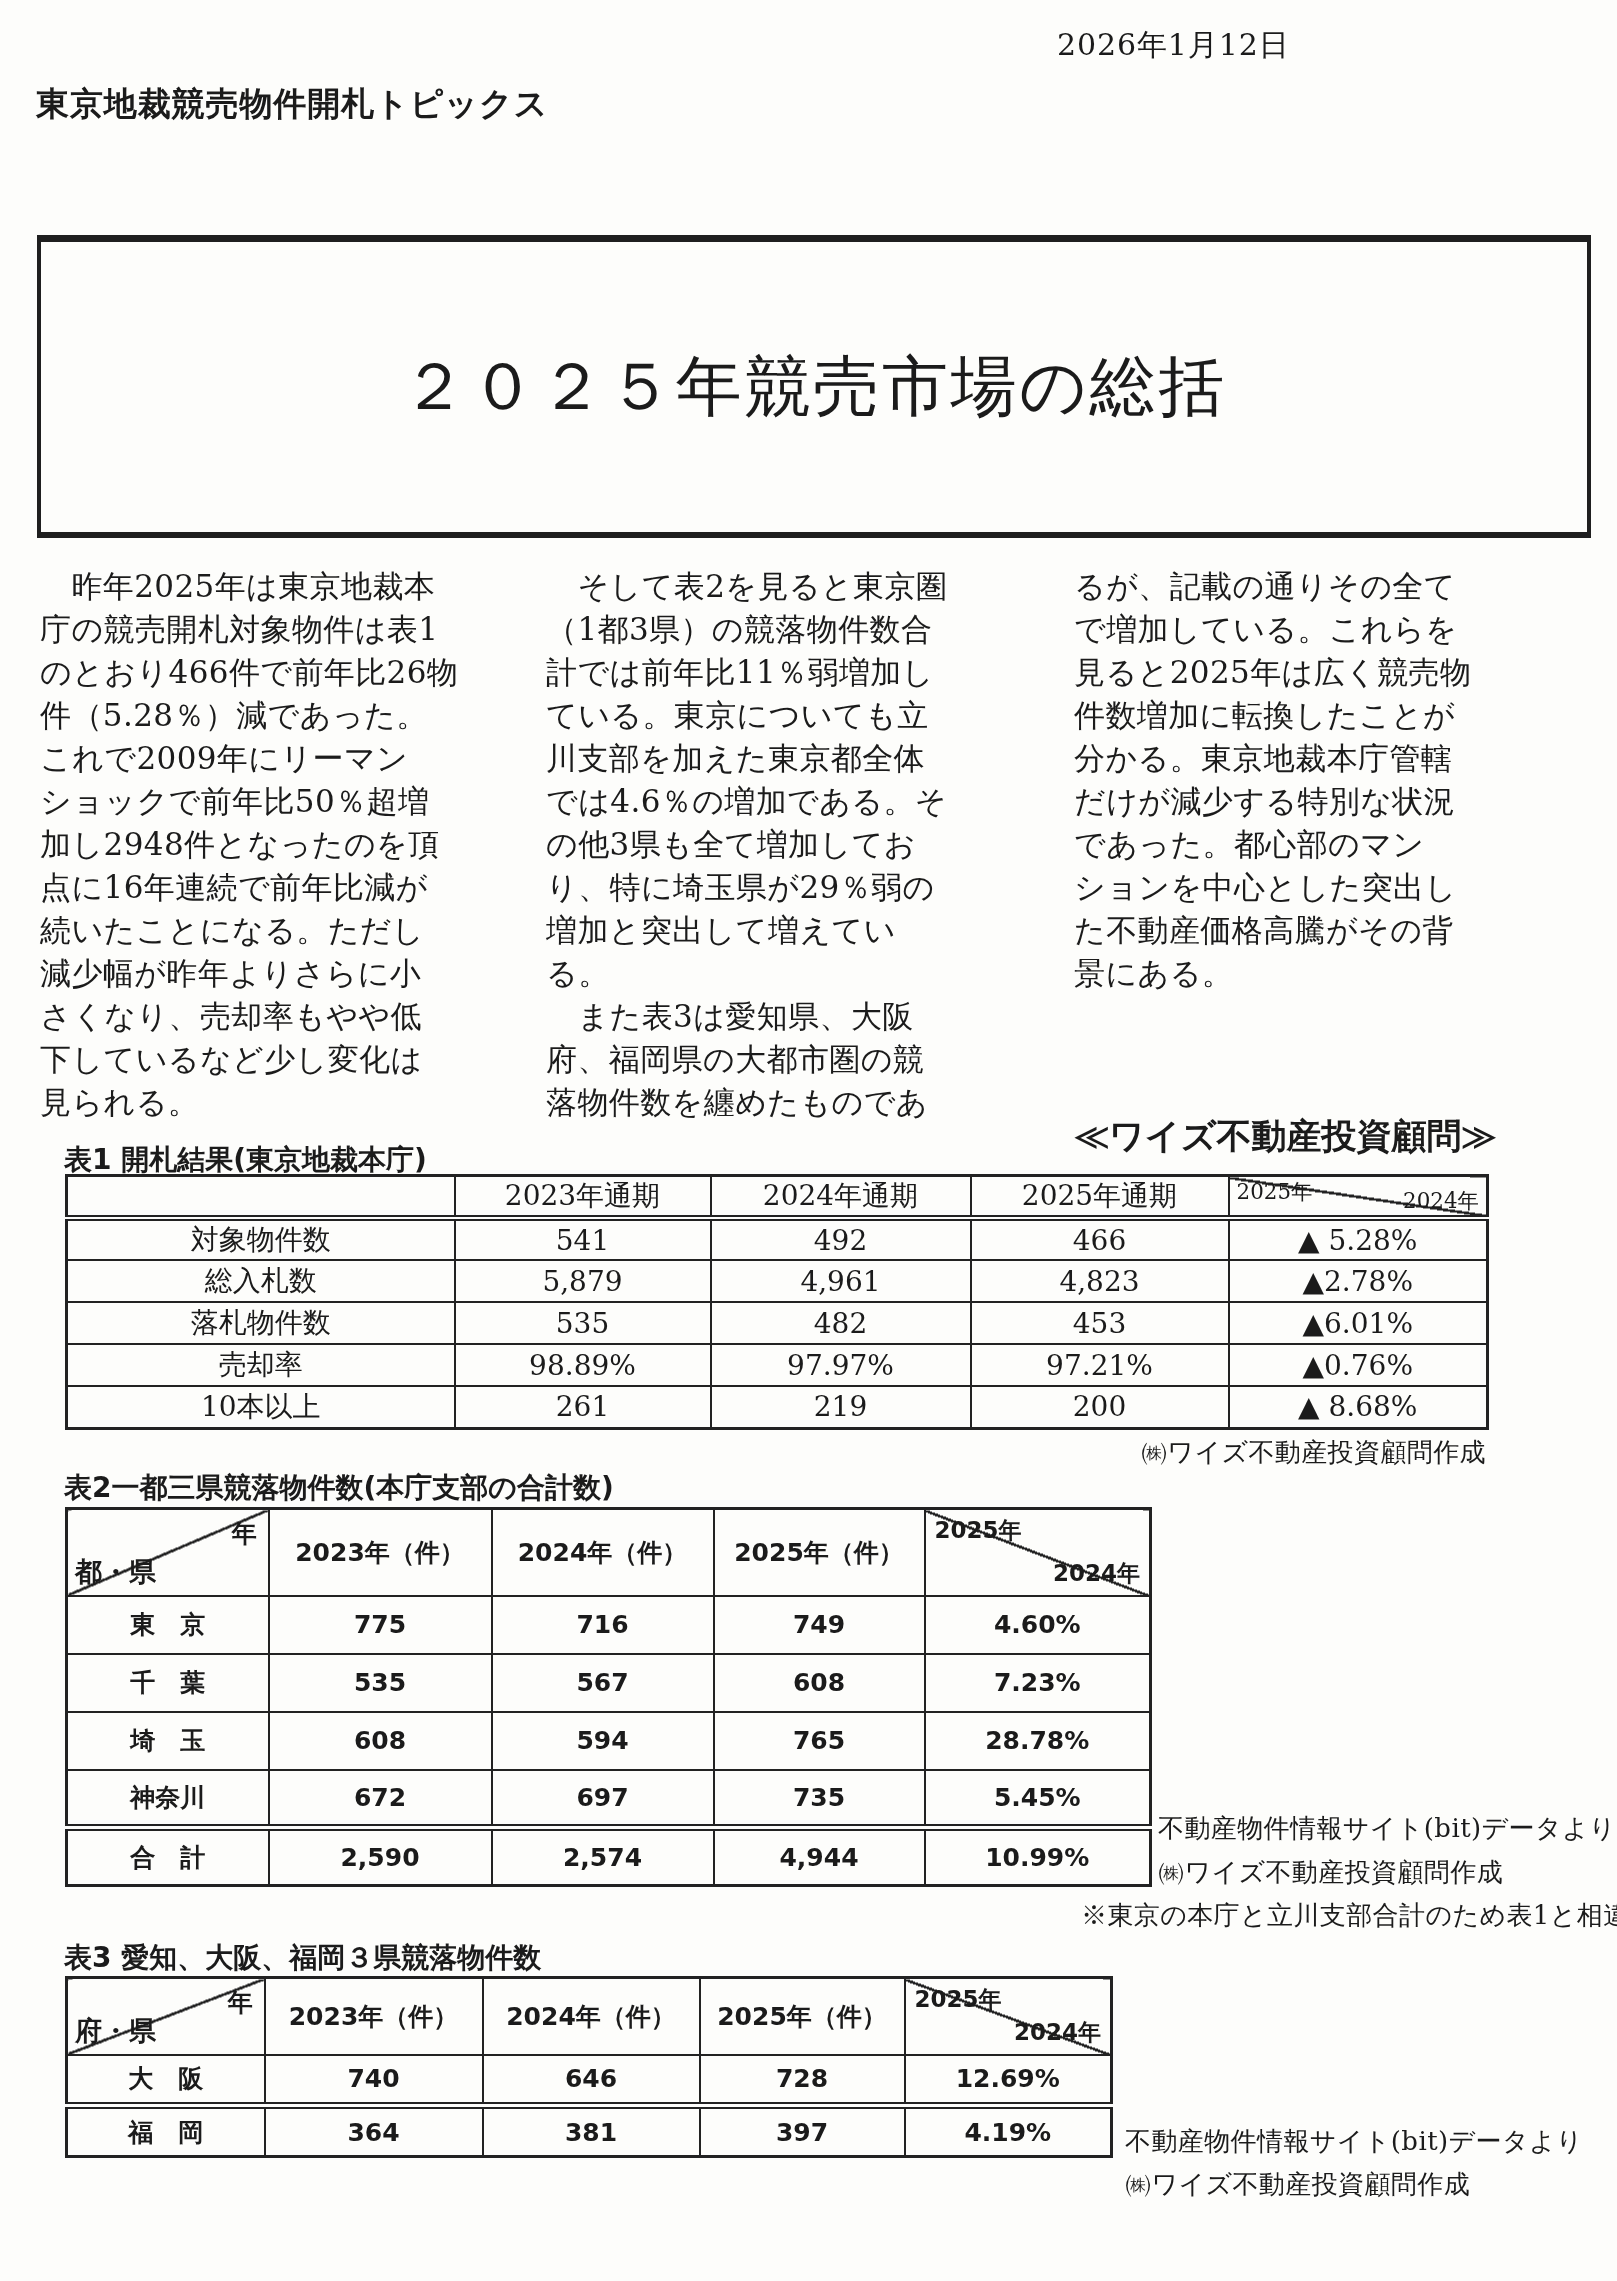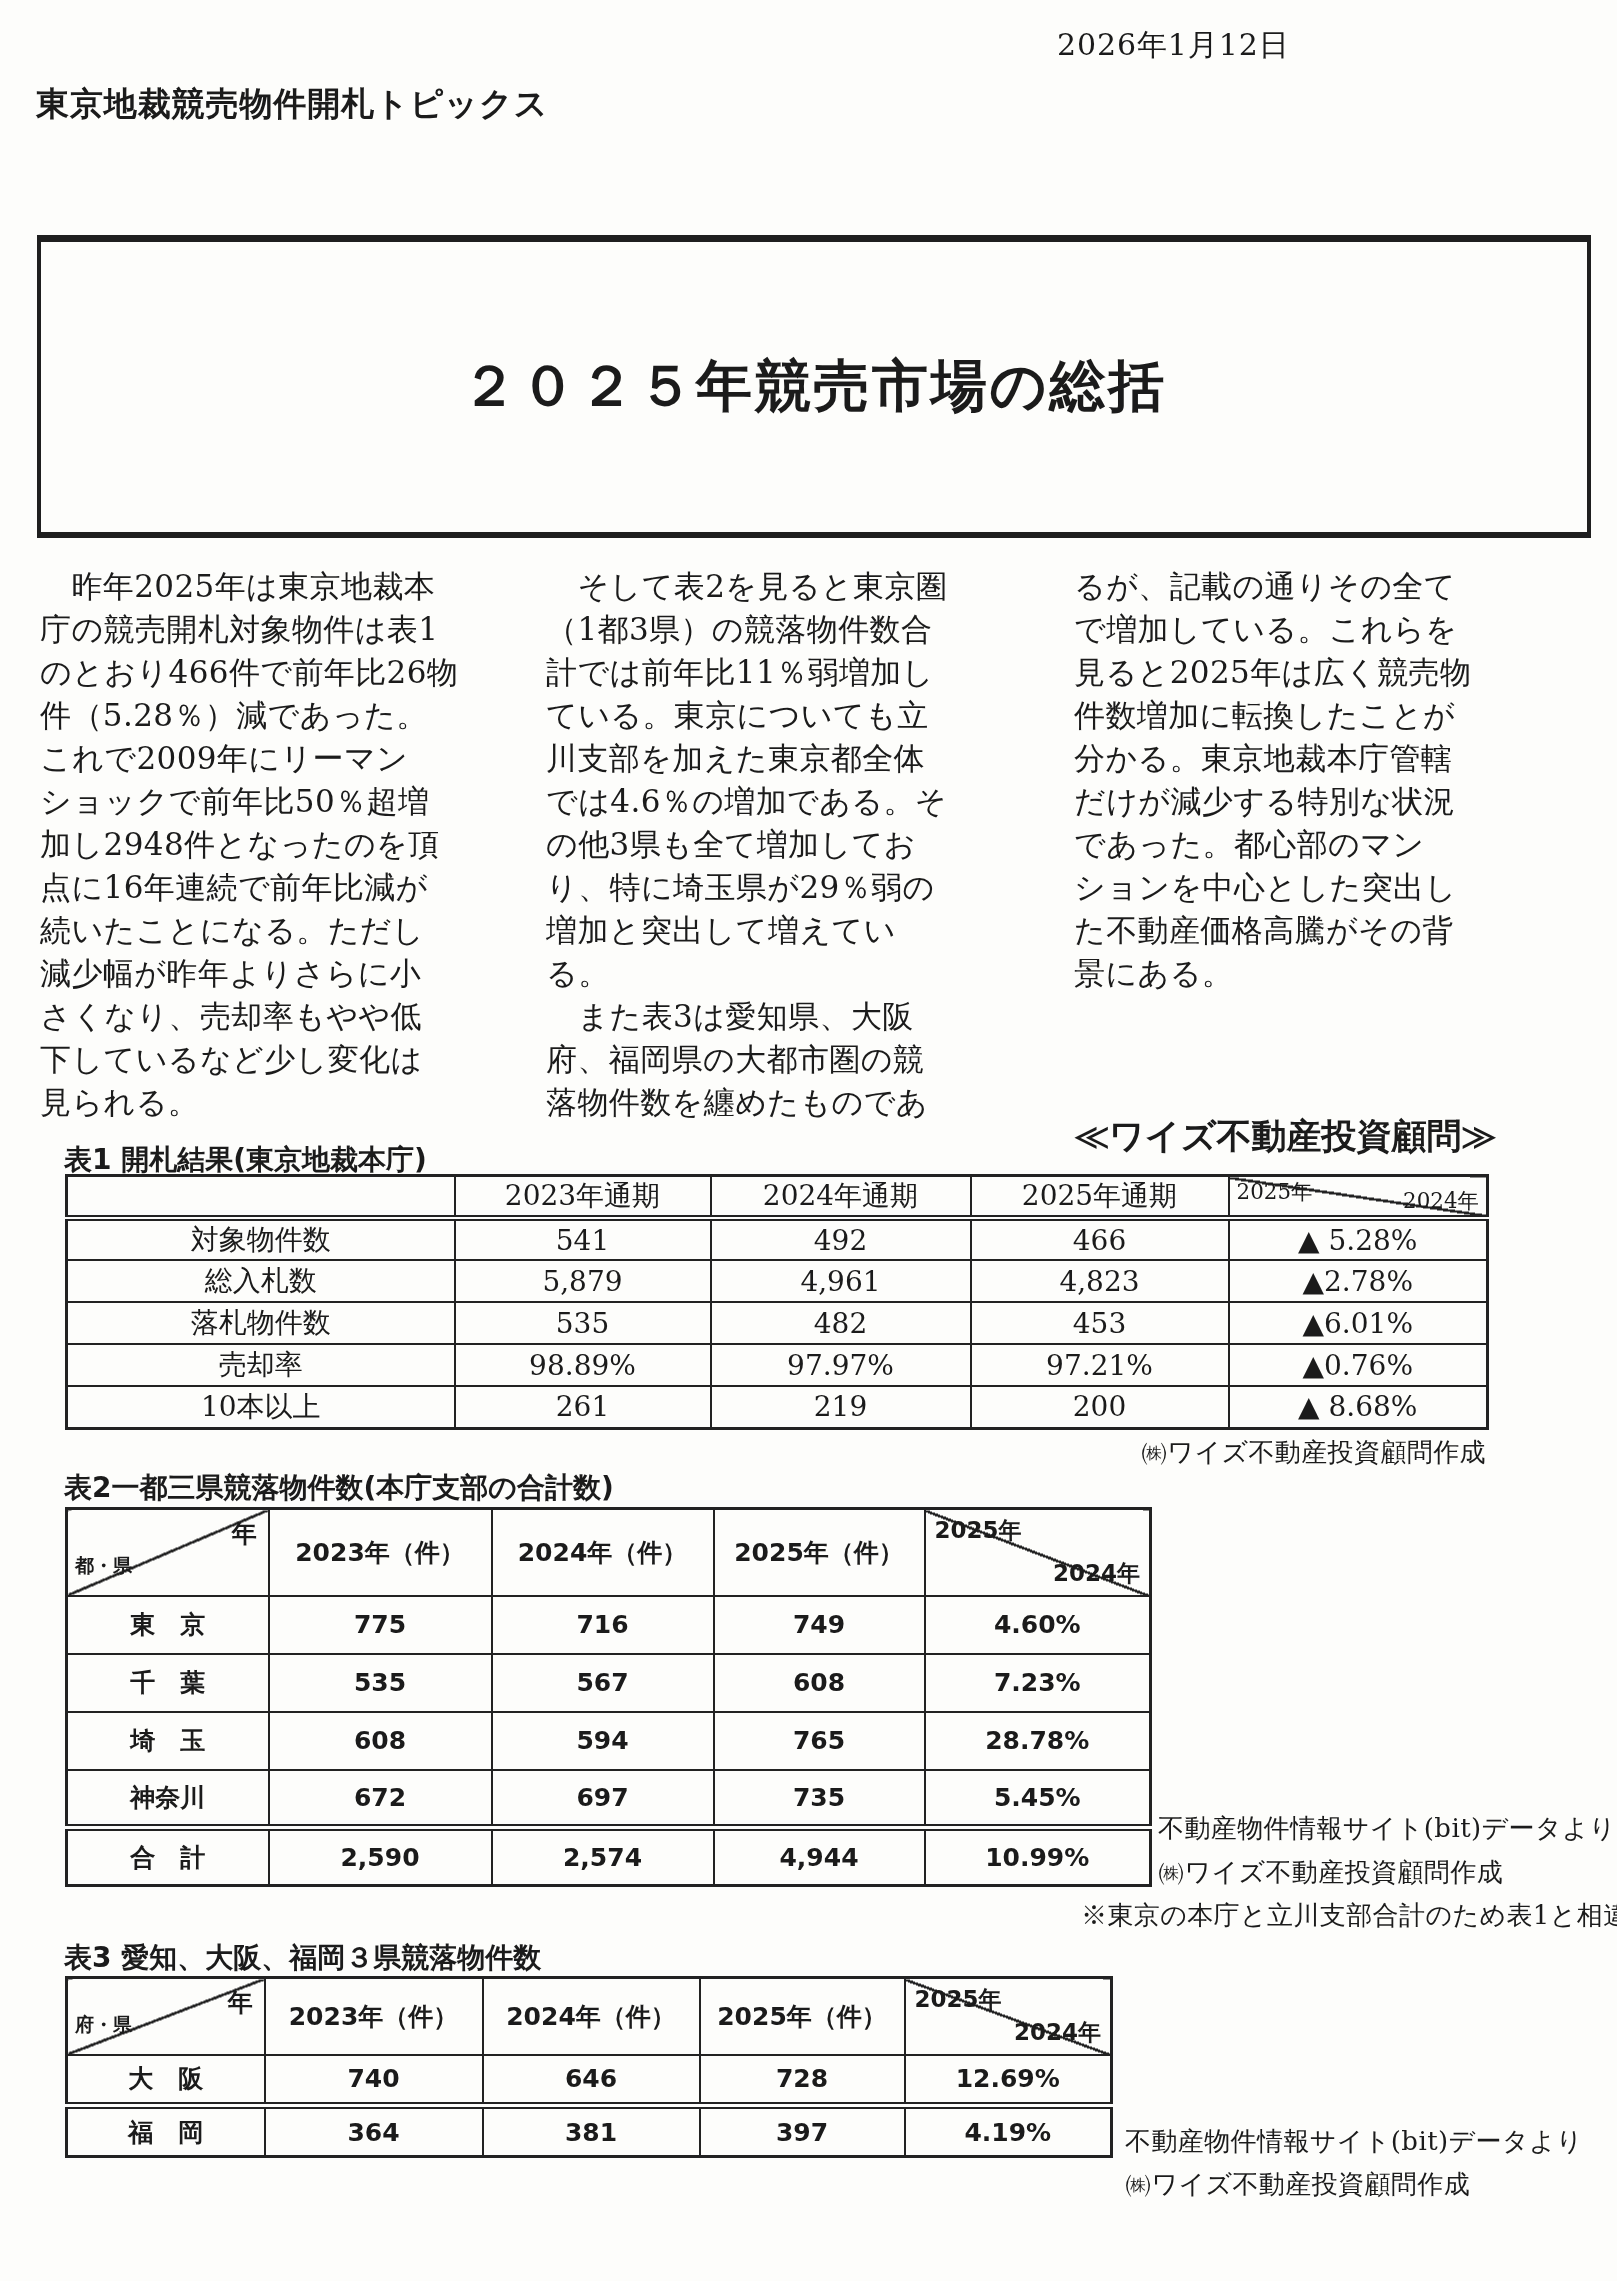--- a/index.html
+++ b/index.html
@@ -7,21 +7,21 @@
         color:#1b1b1b;}
   .serif{font-family:"DejaVu Serif","Liberation Serif",serif;}
   .sans{font-family:"DejaVu Sans","Liberation Sans",sans-serif;}
 
   .date{position:absolute;left:1057px;top:25px;font-size:30px;letter-spacing:0.9px;}
   .doc-header{position:absolute;left:36px;top:82px;font-size:33px;font-weight:bold;letter-spacing:0.9px;}
 
   .title-box{position:absolute;left:37px;top:235px;width:1554px;height:303px;
              border:4.5px solid #1f1f1f;border-top-width:7.1px;border-bottom-width:6.2px;
              box-sizing:border-box;display:flex;align-items:center;justify-content:center;background:#fdfdfb;}
-  .main-title{font-size:56px;font-weight:bold;letter-spacing:2.7px;white-space:pre;}
+  .main-title{font-size:66px;font-weight:normal;letter-spacing:2.7px;white-space:pre;}
 
   .article-col{position:absolute;top:565px;font-size:31px;line-height:43px;
                white-space:pre;letter-spacing:0.4px;}
   .col1{left:40px;}
   .col2{left:546px;}
   .col3{left:1074px;}
   .sig{position:absolute;left:1074px;top:1021px;font-size:35px;font-weight:bold;white-space:pre;line-height:46px;}
   .sig .name{margin-left:61px;}
 
   .tbl-caption{position:absolute;font-size:28px;font-weight:bold;letter-spacing:0px;white-space:pre;}
@@ -48,21 +48,21 @@
   tr.sep-row td{border-top:7.1px double #222;}
 
   
   .diag{position:relative;}
   .diag-down{background-image:linear-gradient(to bottom right,
       transparent calc(50% - 1.8px),#222 calc(50% - 1.8px),#222 calc(50% + 0.9px),transparent calc(50% + 0.9px));}
   .diag-up{background-image:linear-gradient(to top right,
       transparent calc(50% - 1.8px),#222 calc(50% - 1.8px),#222 calc(50% + 0.9px),transparent calc(50% + 0.9px));}
   .diag span{position:absolute;font-weight:inherit;}
   .corner-tr{top:7.1px;right:10.7px;font-size:25px;}
-  .corner-bl{bottom:16px;left:7.1px;font-size:19px;font-family:Liberation Serif, serif;}
+  .corner-bl{bottom:5px;left:7.1px;font-size:27px;font-family:Liberation Serif, serif;}
   .r-top{top:5.3px;left:9px;font-size:23px;}
   .r-bot{bottom:5.3px;right:9px;font-size:23px;}
   #t1 .r-top{top:0px;left:7.1px;font-size:21.4px;}
   #t1 .r-bot{bottom:0px;right:7.1px;font-size:21.4px;}
 
   .note{position:absolute;font-size:26px;white-space:pre;letter-spacing:0.4px;}
 </style>
 </head>
 <body>
 

